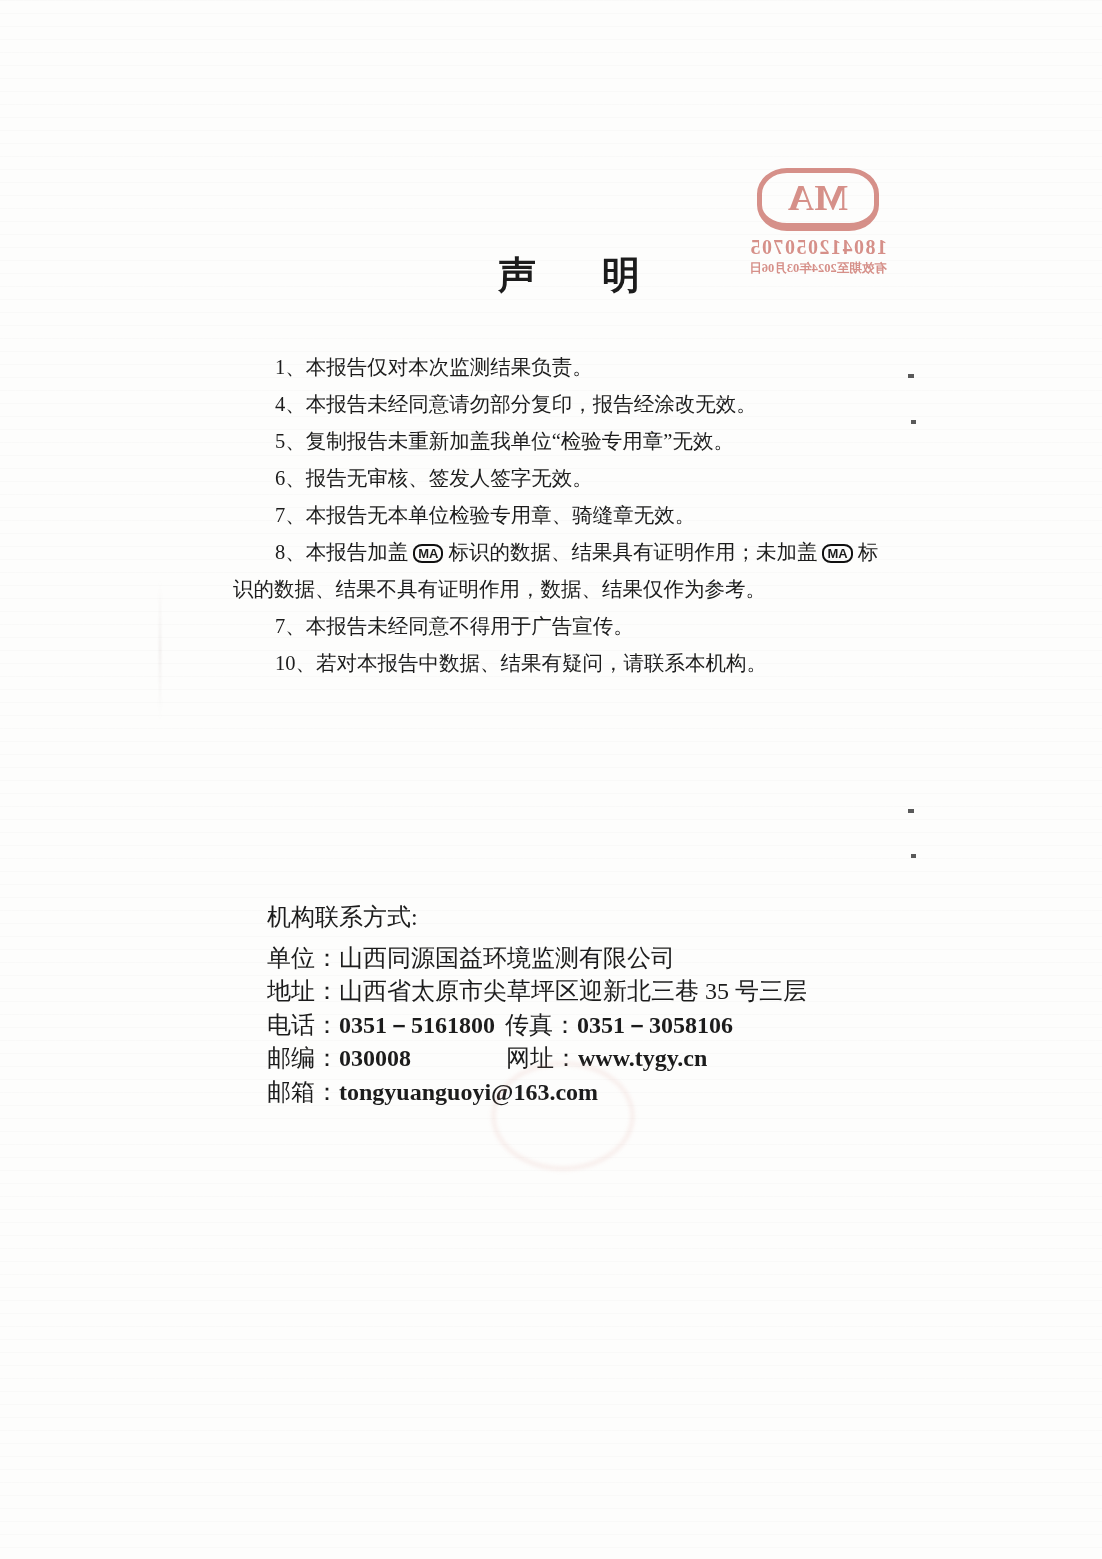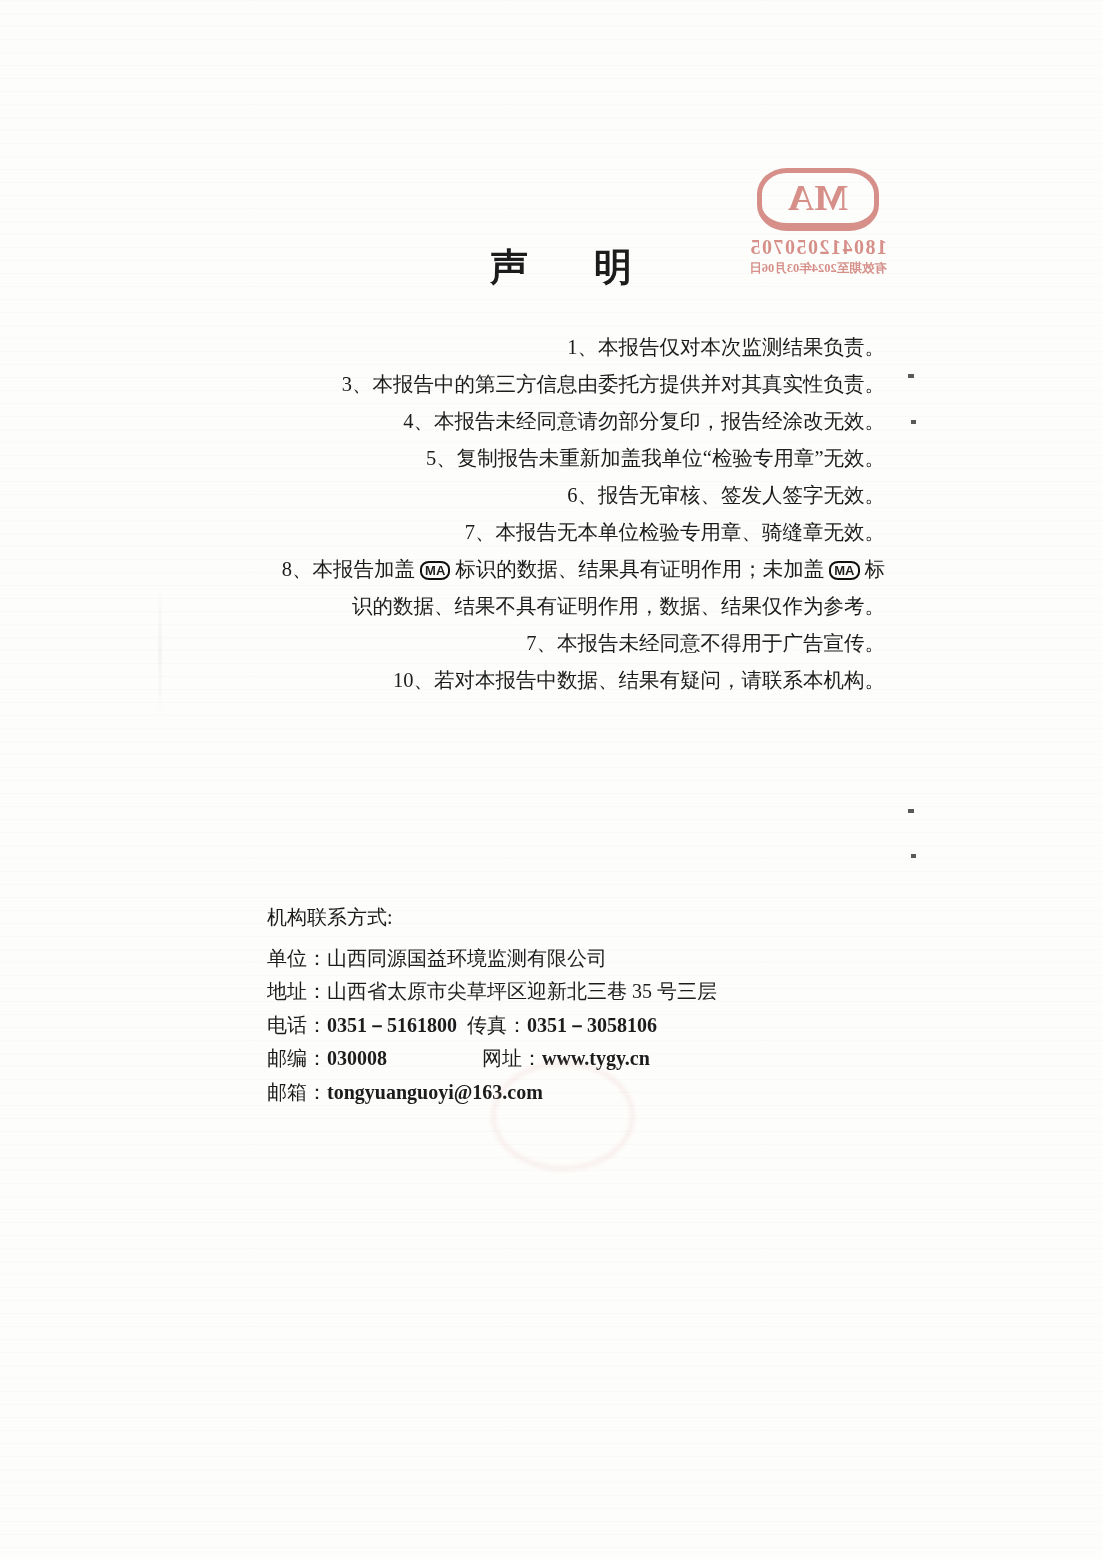--- a/index.html
+++ b/index.html
@@ -37,48 +37,48 @@
     border-bottom-width:8px;
     border-radius:30px / 26px;
     display:flex;align-items:center;justify-content:center;
     font-size:36px;font-weight:bold;line-height:1;
   }
   .stamp-number{margin-top:5px;font-size:20px;font-weight:bold;letter-spacing:1.5px;white-space:nowrap;}
   .stamp-validity{margin-top:1px;font-size:12.5px;font-weight:bold;white-space:nowrap;}
 
   
   .title{
-    position:absolute;left:486px;top:238px;margin:4px;
+    position:absolute;left:486px;top:238px;margin:12px;
     font-size:38px;font-weight:700;letter-spacing:66px;white-space:nowrap;
   }
 
   
   .statements{
-    position:absolute;left:233px;top:329px;width:652px;
-    font-size:20.5px;line-height:37px;text-align:right;
+    position:absolute;left:233px;top:349px;width:652px;
+    font-size:20.5px;line-height:37px;
   }
   .statements p{margin:0;text-indent:42px;}
 
   .ma-badge{
     display:inline-block;
     font-family:"Liberation Sans","DejaVu Sans",sans-serif;
     font-size:13px;font-weight:bold;line-height:14px;
     border:2.5px solid #101010;
     border-radius:9px / 8px;
     padding:1px 3px 0 3px;
     margin:0 5px;
     vertical-align:1px;
     text-indent:0;
     letter-spacing:0;
   }
 
   
   .contact{
     position:absolute;left:267px;top:901px;
-    font-size:20px;line-height:33.5px;
+    font-size:24px;line-height:33.5px;
   }
   .contact p{margin:0;}
   .c-header{margin-bottom:7px !important;}
   .val{font-weight:bold;}
   .fax-label{margin-left:10px;}
   .web-label{margin-left:95px;}
 
   
   .speck{position:absolute;width:6px;height:4px;background:#3c3c3c;opacity:.85;}
   .speck.s1{left:908px;top:374px;}
@@ -107,21 +107,20 @@
       <span>MA</span>
     </div>
     <div class="stamp-number">180412050705</div>
     <div class="stamp-validity">有效期至2024年03月06日</div>
   </div>
 
   <h1 class="title">声明</h1>
 
   <div class="statements">
     <p>1、本报告仅对本次监测结果负责。</p>
-    <p>3、本报告中的第三方信息由委托方提供并对其真实性负责。</p>
     <p>4、本报告未经同意请勿部分复印，报告经涂改无效。</p>
     <p>5、复制报告未重新加盖我单位“检验专用章”无效。</p>
     <p>6、报告无审核、签发人签字无效。</p>
     <p>7、本报告无本单位检验专用章、骑缝章无效。</p>
     <p><span>8、本报告加盖</span><span class="ma-badge">MA</span><span>标识的数据、结果具有证明作用；未加盖</span><span class="ma-badge">MA</span><span>标识的数据、结果不具有证明作用，数据、结果仅作为参考。</span></p>
     <p>7、本报告未经同意不得用于广告宣传。</p>
     <p>10、若对本报告中数据、结果有疑问，请联系本机构。</p>
   </div>
 
   <div class="contact">

